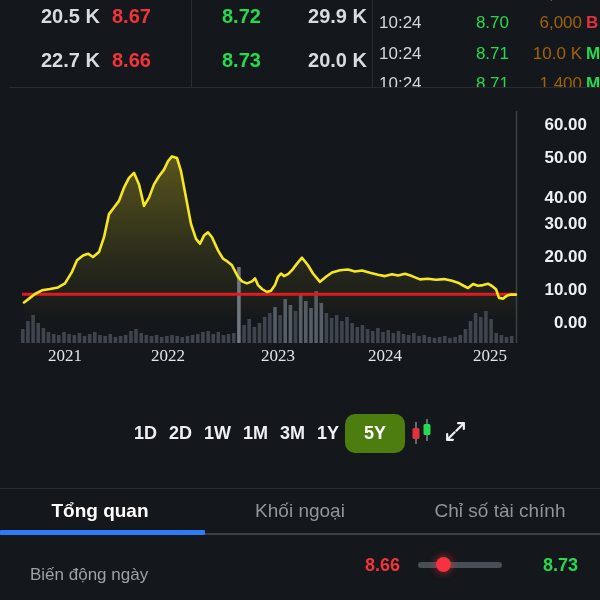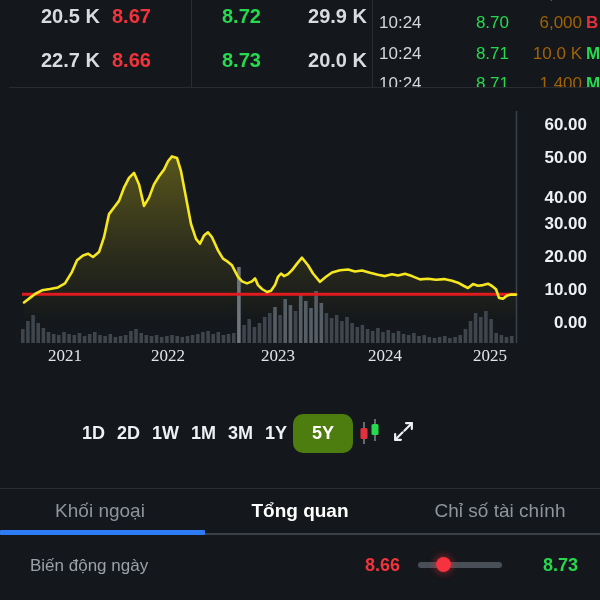--- a/index.html
+++ b/index.html
@@ -33,38 +33,38 @@
   
   .chart { position:absolute; top:89px; left:0; width:600px; height:300px; }
   .chart svg { position:absolute; top:0; left:0; }
   .ytick { position:absolute; right:13px; height:18px; line-height:18px;
            font-size:17px; font-weight:600; color:#eef1f4; text-align:right; }
   .xtick { position:absolute; top:257px; width:70px; text-align:center;
            font-size:17px; font-weight:500; color:#e2e6e9;font-family:Liberation Serif, serif; }
 
   
   .toolbar { position:absolute; top:404px; left:0; width:496px; height:58px;
-             display:flex; align-items:center; justify-content:center; padding:0 24px; }
+             display:flex; align-items:center; justify-content:flex-end; padding:0 24px; }
   .range-btn { background:none; border:none; color:#eef0f3; font-family:inherit;
                font-size:18px; font-weight:600; padding:8px 6px; cursor:pointer; }
   .range-btn.selected { background:#4d7c0f; border-radius:10px; padding:9px 19px; color:#ffffff; }
   .icon-btn { background:none; border:none; cursor:pointer; display:flex; align-items:center; padding:4px; }
 
   
   .tabbar { position:absolute; top:488px; left:0; width:600px; height:47px;
             border-top:1px solid #2a2e33; border-bottom:2px solid #3a4046;
             display:flex; align-items:center; }
   .tab { flex:1; text-align:center; font-size:19px; font-weight:500; color:#8e959c; cursor:pointer; }
   .tab.active { color:#ffffff; font-weight:700; }
   .tab-underline { position:absolute; left:0; bottom:-2px; width:205px; height:5px;
                    background:#2e7cf5; border-radius:1px; }
 
   
   .footer { position:absolute; top:537px; left:0; width:600px; height:63px; }
-  .f-label { position:absolute; left:30px; top:19px; font-size:17px; color:#9aa1a8; }
+  .f-label { position:absolute; left:30px; top:28px; font-size:17px; color:#9aa1a8; }
   .f-low  { position:absolute; right:200px; top:18px; font-size:18px; font-weight:600; color:#f1343c; }
   .f-high { position:absolute; right:22px;  top:18px; font-size:18px; font-weight:600; color:#26d94f; }
   .f-track { position:absolute; left:418px; top:25px; width:84px; height:6px;
              border-radius:3px; background:#484f57; }
   .f-dot { position:absolute; top:-5px; width:15px; height:15px; border-radius:50%;
            background:#f5323e; box-shadow:0 0 7px 2px rgba(245,50,62,.4); }
 </style>
 </head>
 <body>
 
@@ -278,22 +278,22 @@
           <path d="M14.5 4H20v5.5"></path>
             <path d="M20 4l-7.2 7.2"></path>
           <path d="M9.5 20H4v-5.5"></path>
             <path d="M4 20l7.2-7.2"></path>
         </svg>
       </span>
     </button>
   </section>
 
   <section class="tabbar">
+    <div class="tab active">Tổng quan</div>
     <div class="tab">Khối ngoại</div>
-    <div class="tab active">Tổng quan</div>
     <div class="tab">Chỉ số tài chính</div>
     <div class="tab-underline"></div>
   </section>
 
   <section class="footer">
     <span class="f-label">Biến động ngày</span>
     <span class="f-low">8.66</span>
     <div class="f-track">
       <div class="f-dot" style="left: 18px;"></div>
     </div>

